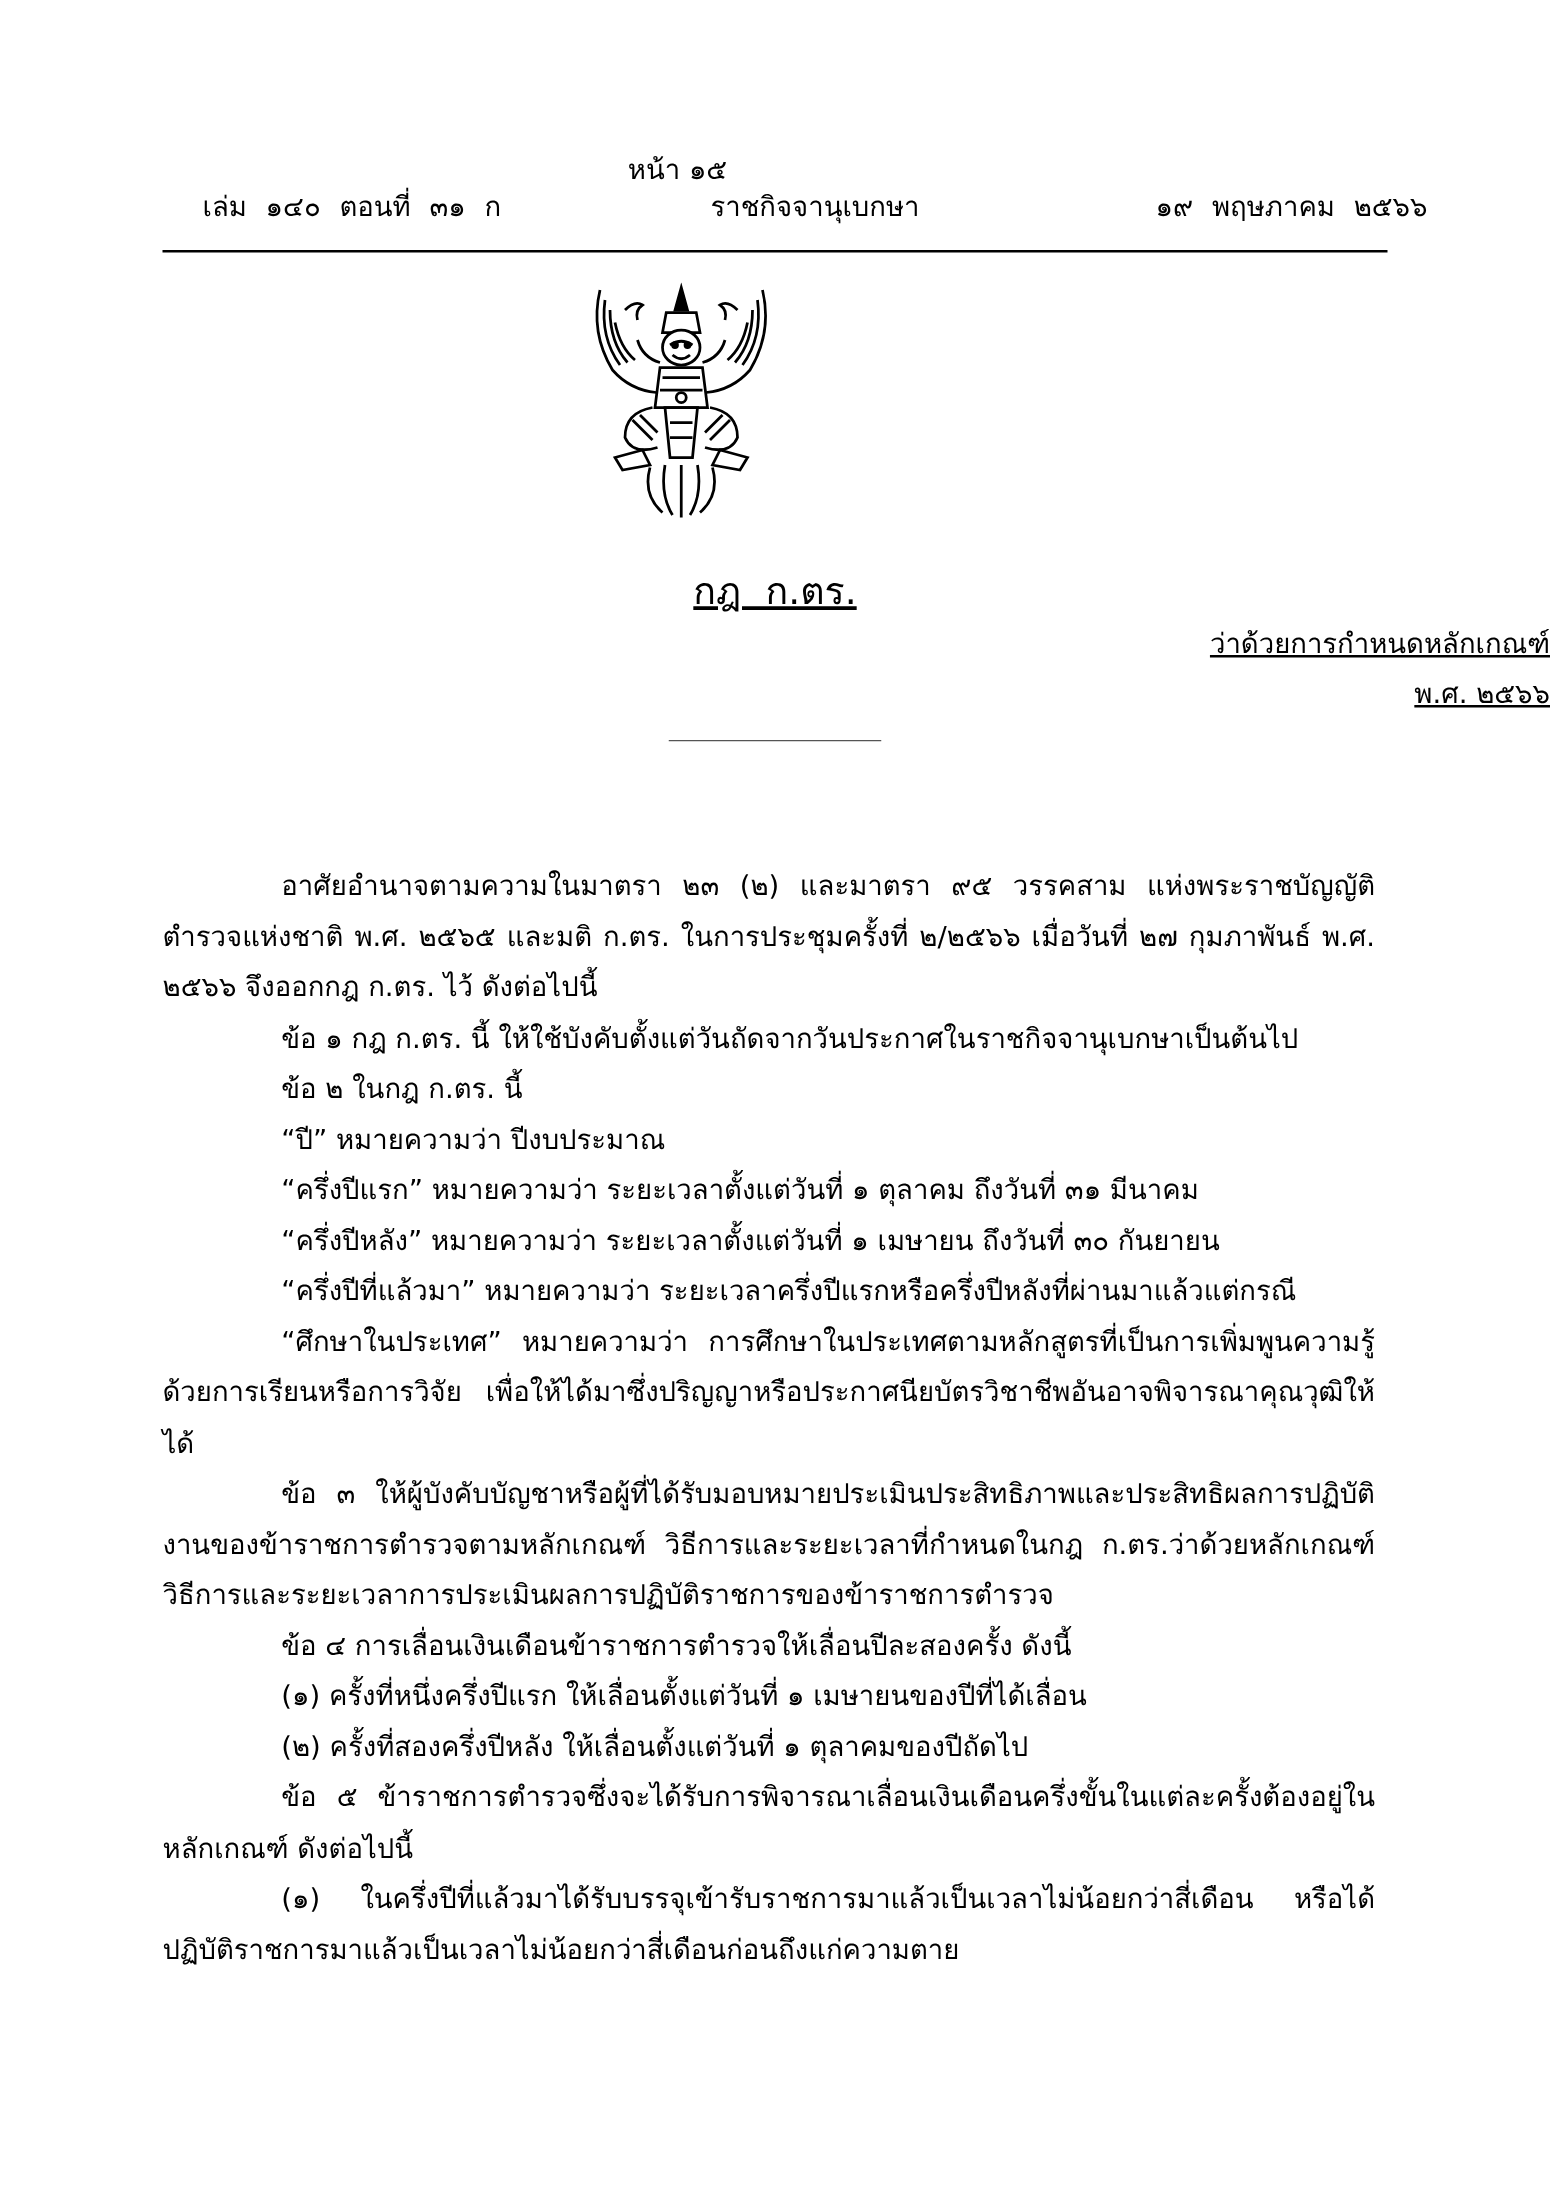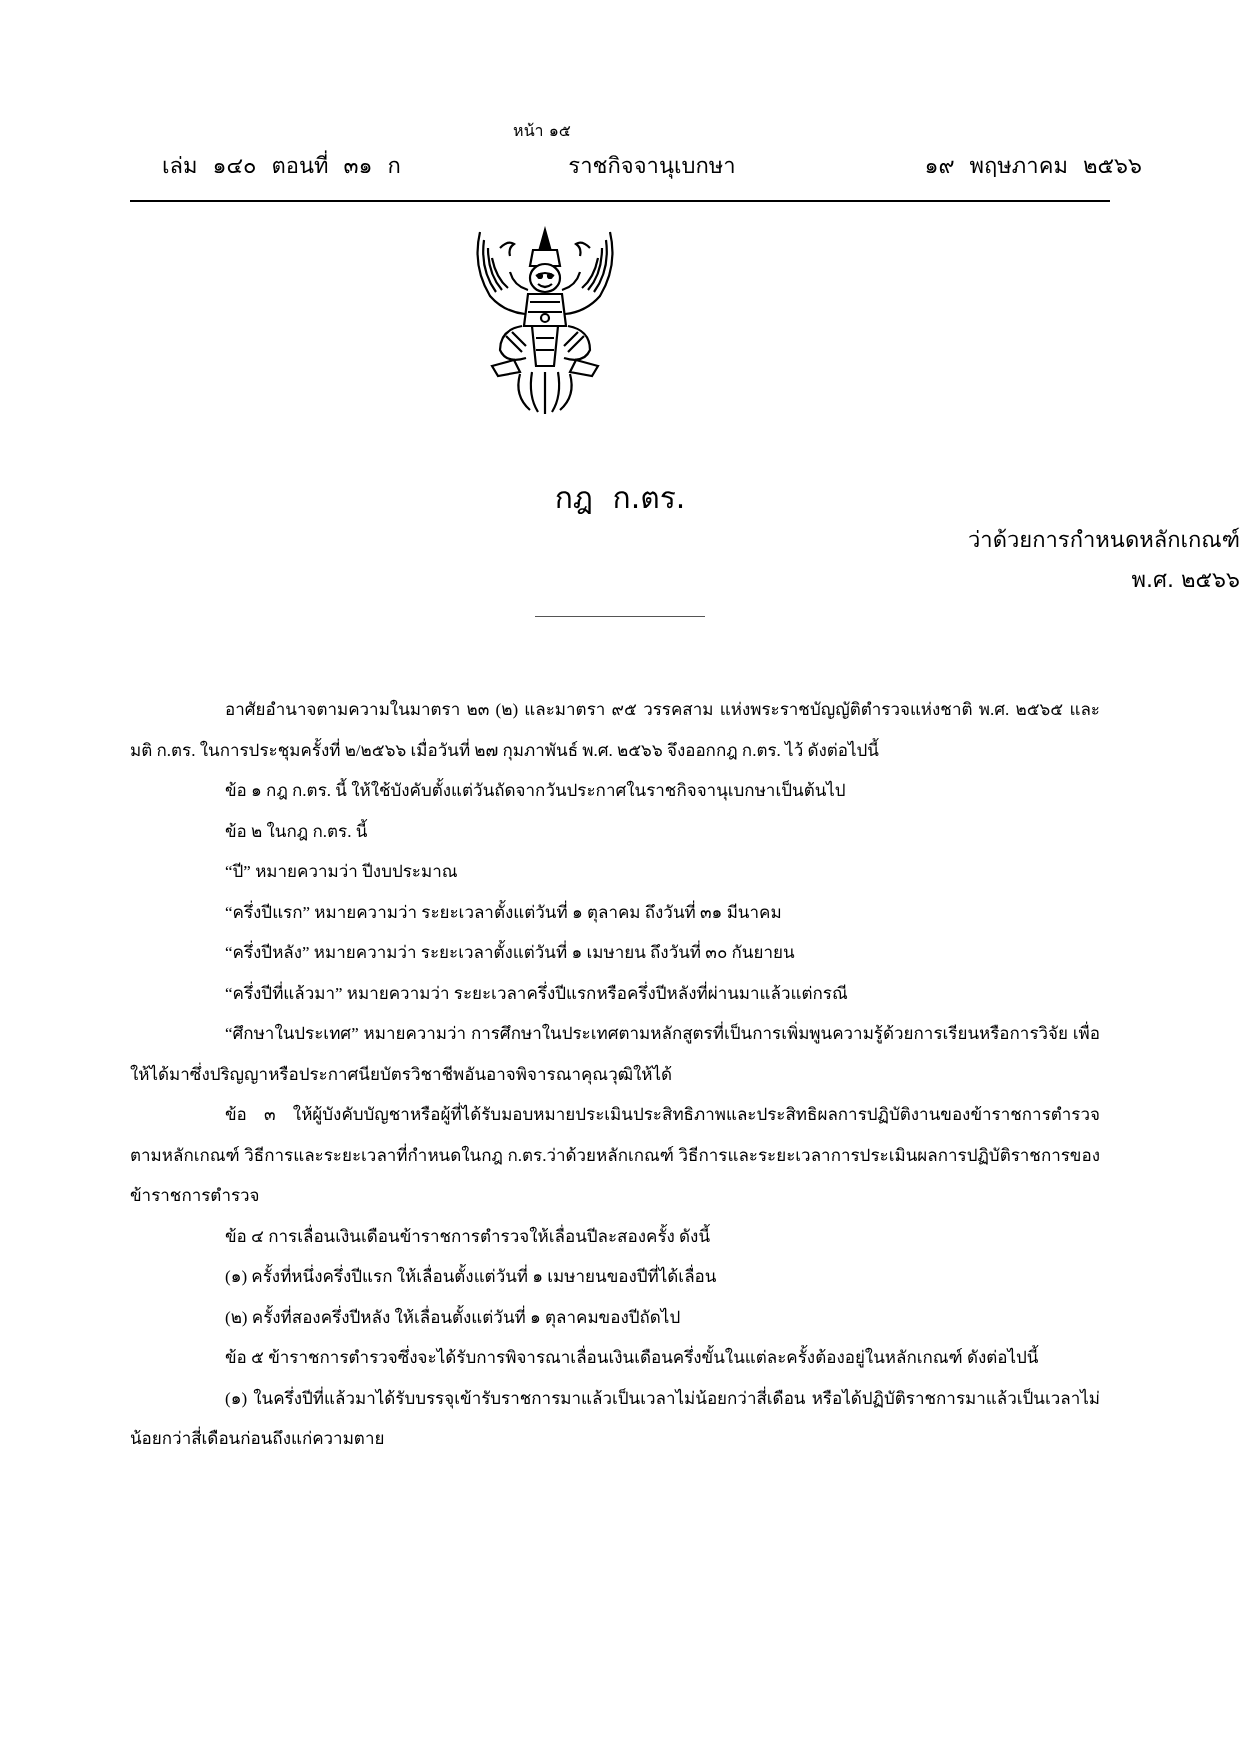--- a/index.html
+++ b/index.html
@@ -2,37 +2,37 @@
 <html><head>
   <meta charset="utf-8">
   <style>
     html, body { margin: 0; padding: 0; background: #ffffff; }
     body {
       width: 1240px; height: 1755px; position: relative; overflow: hidden;
       font-family: "DejaVu Sans", "Liberation Sans", sans-serif;
       color: #000000;
     }
     .page-header { position: absolute; left: 0; top: 0; width: 1240px; }
-    .page-num { position: absolute; top: 118px; left: 0; width: 1084px; text-align: center; font-size: 16px; }
+    .page-num { position: absolute; top: 118px; left: 0; width: 1084px; text-align: center; font-size: 22px; }
     .header-line { position: absolute; top: 148px; left: 130px; width: 980px; height: 32px; font-size: 22px; margin-left: 32px; }
     .header-left { position: absolute; left: 0; top: 0; word-spacing: 8px; }
     .header-center { position: absolute; left: 0; width: 980px; text-align: center; top: 0; }
     .header-right { position: absolute; right: 0; top: 0; word-spacing: 8px; }
     .header-rule { position: absolute; top: 200px; left: 130px; width: 980px; height: 2px; background: #000; }
 
     .emblem { position: absolute; left: 470px; top: 226px; width: 150px; height: 190px; }
 
-    .title-block { position: absolute; top: 476px; left: 0; width: 1240px; text-align: center; }
+    .title-block { position: absolute; top: 452px; left: 0; width: 1240px; text-align: center; text-decoration: underline; }
     .title-main { font-size: 30px; line-height: 44px; word-spacing: 10px; }
     .title-sub { font-size: 22px; line-height: 40px; text-align: right; }
     .title-rule { width: 170px; height: 1px; background: #555; margin: 16px auto 0; }
 
     .body-text {
       position: absolute; top: 690px; left: 130px; width: 970px;
-      font-size: 17px; line-height: 40.5px; text-align: justify; font-family: Liberation Serif, serif;
+      font-size: 22px; line-height: 40.5px; text-align: justify;
     }
     .body-text p { margin: 0; }
     .indent { text-indent: 95px; }
   </style>
 </head>
 <body>
 
 <div class="page-header">
   <div class="page-num">หน้า ๑๕</div>
   <div class="header-line">

